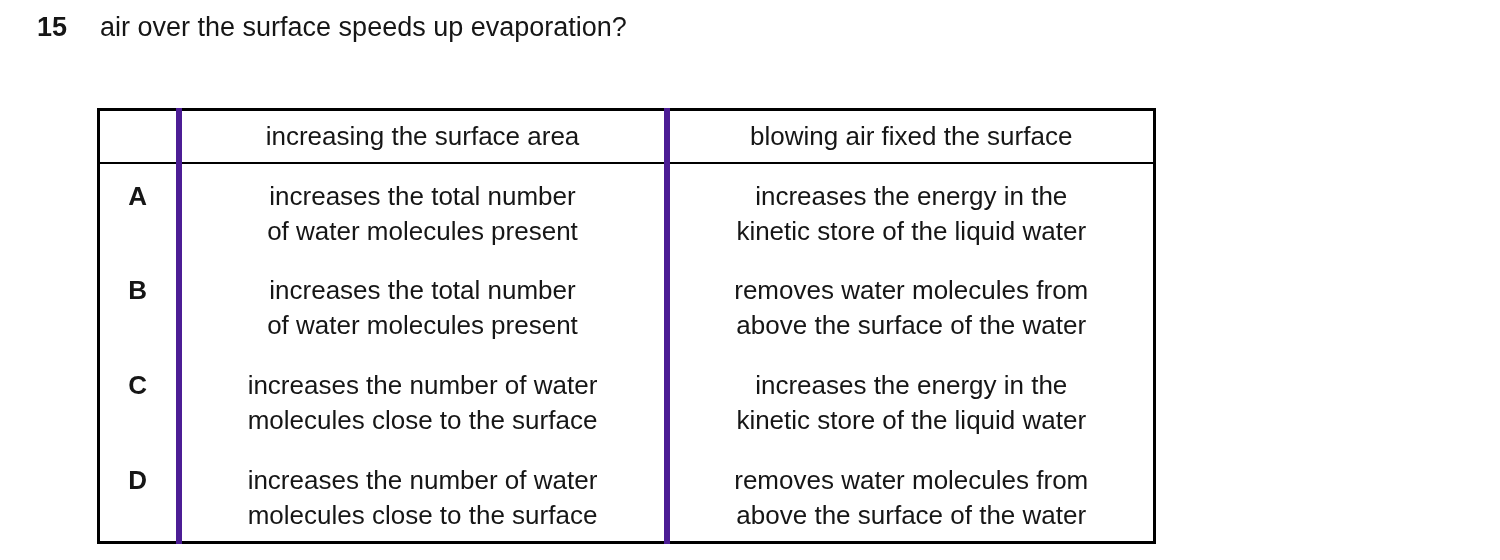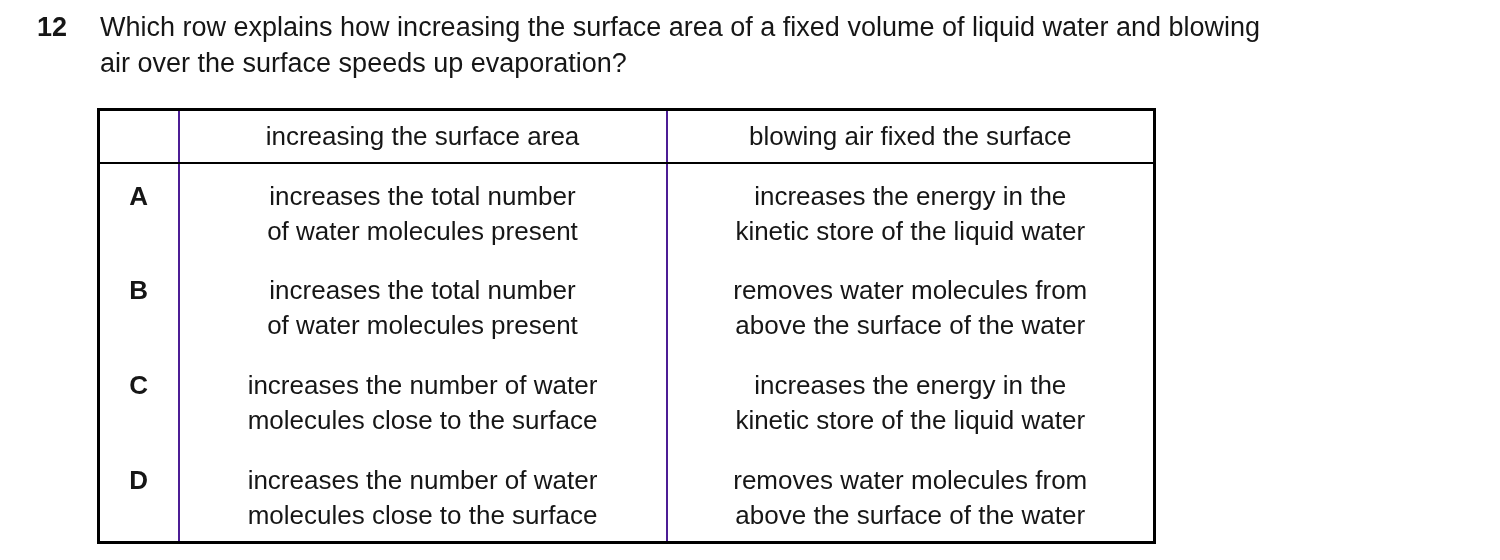--- a/index.html
+++ b/index.html
@@ -44,32 +44,31 @@
     border-bottom: 2px solid #000;
   }
   .answer-table td {
     height: 95px;
     font-size: 26px;
     line-height: 35px;
     text-align: center;
     vertical-align: top;
     padding-top: 15px;
   }
-  .answer-table .sep-r { border-right: 2px solid #4c1d95; }
+  .answer-table .sep-r { border-right: 6px solid #4c1d95; }
   .answer-table td.letter-cell {
     font-weight: bold;
   }
 </style>
 </head>
 <body>
 
-<div class="question-number">12</div>
+<div class="question-number">15</div>
 
 <div class="question-text">
-  <div>Which row explains how increasing the surface area of a fixed volume of liquid water and blowing</div>
   <div>air over the surface speeds up evaporation?</div>
 </div>
 
 <table class="answer-table">
   <colgroup>
     <col class="c-letter">
     <col class="c-opt">
     <col class="c-opt">
   </colgroup>
   <thead>

